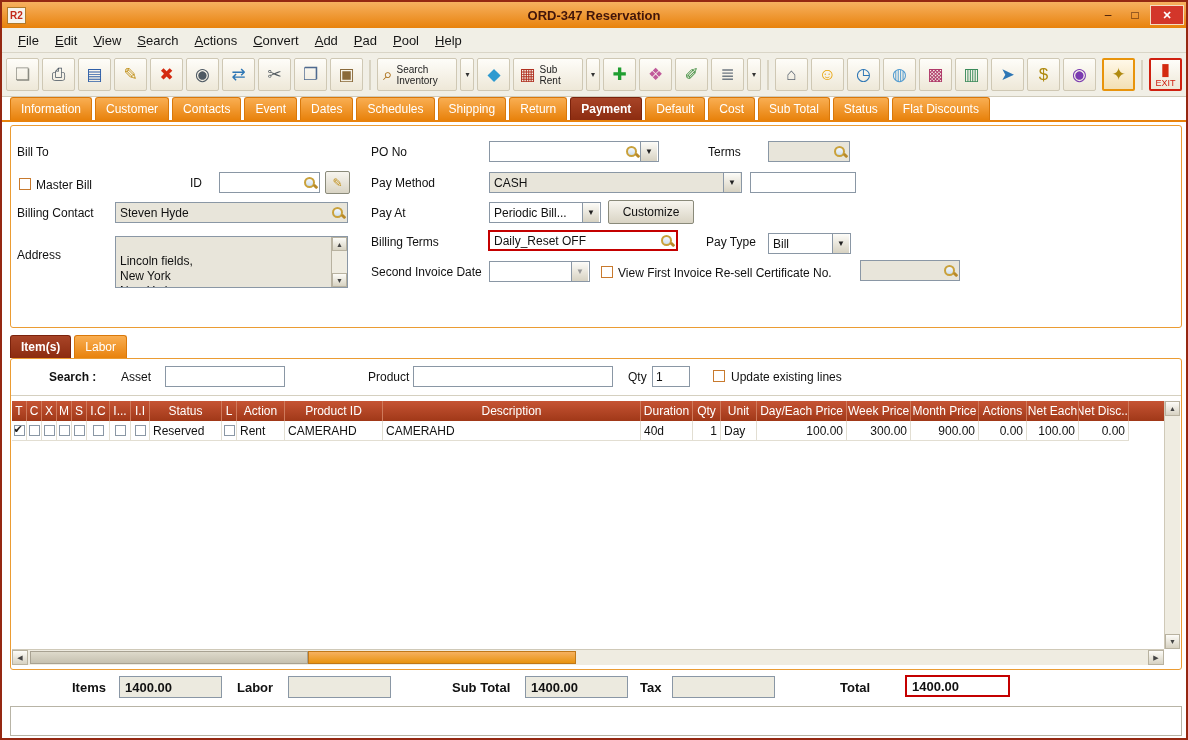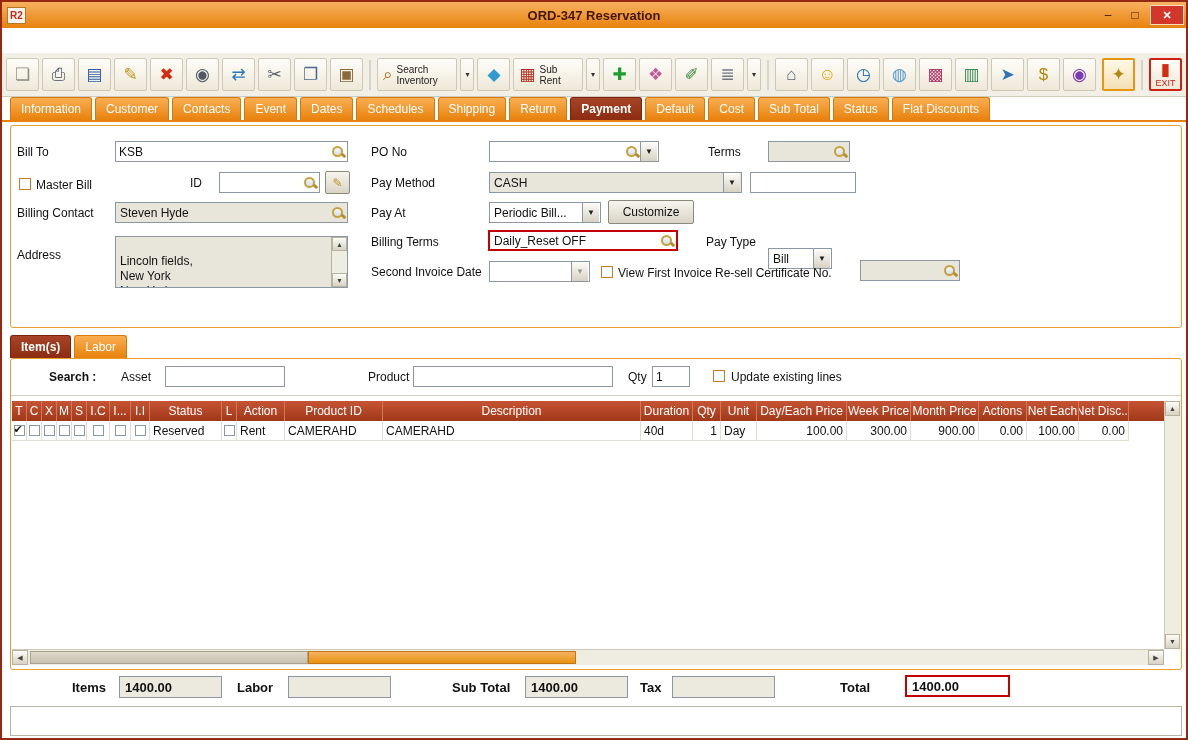--- a/index.html
+++ b/index.html
@@ -85,20 +85,32 @@
   <div class="titlebar">
     <span class="badge">R2</span>
     <span class="title">ORD-347 Reservation</span>
     <span class="winbtns">
       <span class="wbtn">–</span>
       <span class="wbtn">□</span>
       <span class="wbtn close">✕</span>
     </span>
   </div>
 
+  <div class="menubar" id="menubar">
+      <span class="menu-item">File</span>
+      <span class="menu-item">Edit</span>
+      <span class="menu-item">View</span>
+      <span class="menu-item">Search</span>
+      <span class="menu-item">Actions</span>
+      <span class="menu-item">Convert</span>
+      <span class="menu-item">Add</span>
+      <span class="menu-item">Pad</span>
+      <span class="menu-item">Pool</span>
+      <span class="menu-item">Help</span>
+    </div>
 
   <div class="toolbar" id="toolbar">
       <span class="tb-btn">
         <span class="tb-ic" style="color: rgb(138, 138, 128);">❏</span>
       </span>
       <span class="tb-btn">
         <span class="tb-ic" style="color: rgb(68, 80, 92);">⎙</span>
       </span>
       <span class="tb-btn">
         <span class="tb-ic" style="color: rgb(47, 95, 168);">▤</span>
@@ -203,24 +215,20 @@
       <span class="tab">Default</span>
       <span class="tab">Cost</span>
       <span class="tab">Sub Total</span>
       <span class="tab">Status</span>
       <span class="tab">Flat Discounts</span>
     </div>
 
   <div class="panel" id="payment-panel">
 
     <span class="plabel" style="left:6px;top:19px">Bill To</span>
-    <div class="field" style="left:104px;top:15px;width:233px">
-      <input class="fin" value="KSB" style="">
-      <span class="mag"></span>
-    </div>
 
     <span class="plabel" style="left:360px;top:19px">PO No</span>
     <div class="field" style="left:478px;top:15px;width:170px">
       <input class="fin" value="" style="">
       <span class="mag"></span>
       <span class="combo-arrow">▼</span>
     </div>
 
     <span class="plabel" style="left:697px;top:19px">Terms</span>
     <div class="field gray" style="left:757px;top:15px;width:82px">
@@ -270,21 +278,21 @@
       </span>
     </div>
 
     <span class="plabel" style="left:360px;top:109px">Billing Terms</span>
     <div class="field redbox" style="left:477px;top:104px;width:190px">
       <span class="ftxt">Daily_Reset OFF</span>
       <span class="mag"></span>
     </div>
 
     <span class="plabel" style="left:695px;top:109px">Pay Type</span>
-    <div class="field" style="left:757px;top:122px;width:64px">
+    <div class="field" style="left:757px;top:107px;width:83px">
       <span class="ftxt">Bill</span>
       <span class="combo-arrow">▼</span>
     </div>
 
     <span class="plabel" style="left:360px;top:139px">Second Invoice Date</span>
     <div class="field" style="left:478px;top:135px;width:101px">
       <span class="ftxt"></span>
       <span class="combo-arrow" style="color:#999">▼</span>
     </div>
     <span class="cbx" style="left:590px;top:140px"></span>

